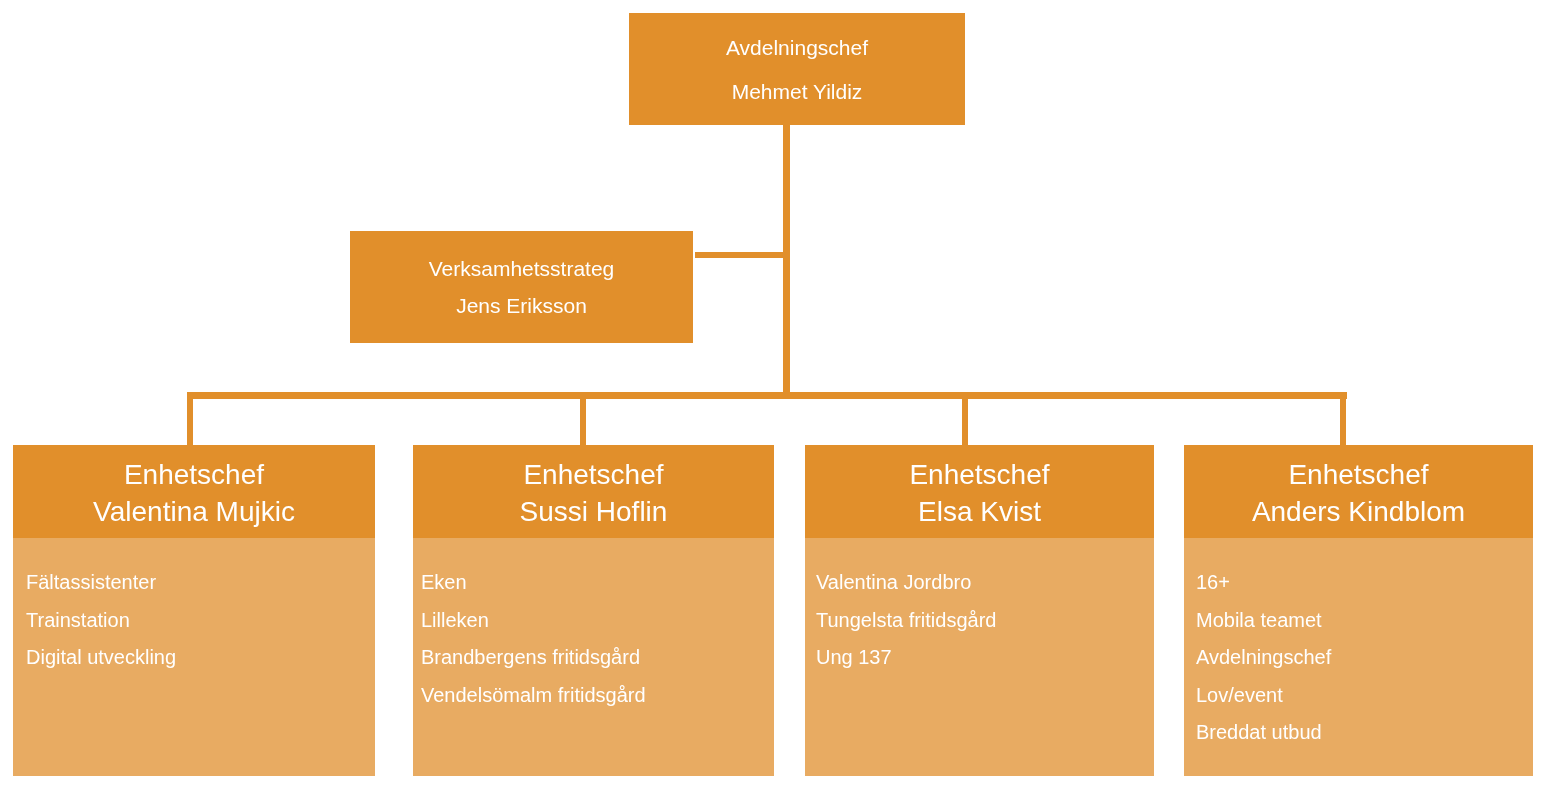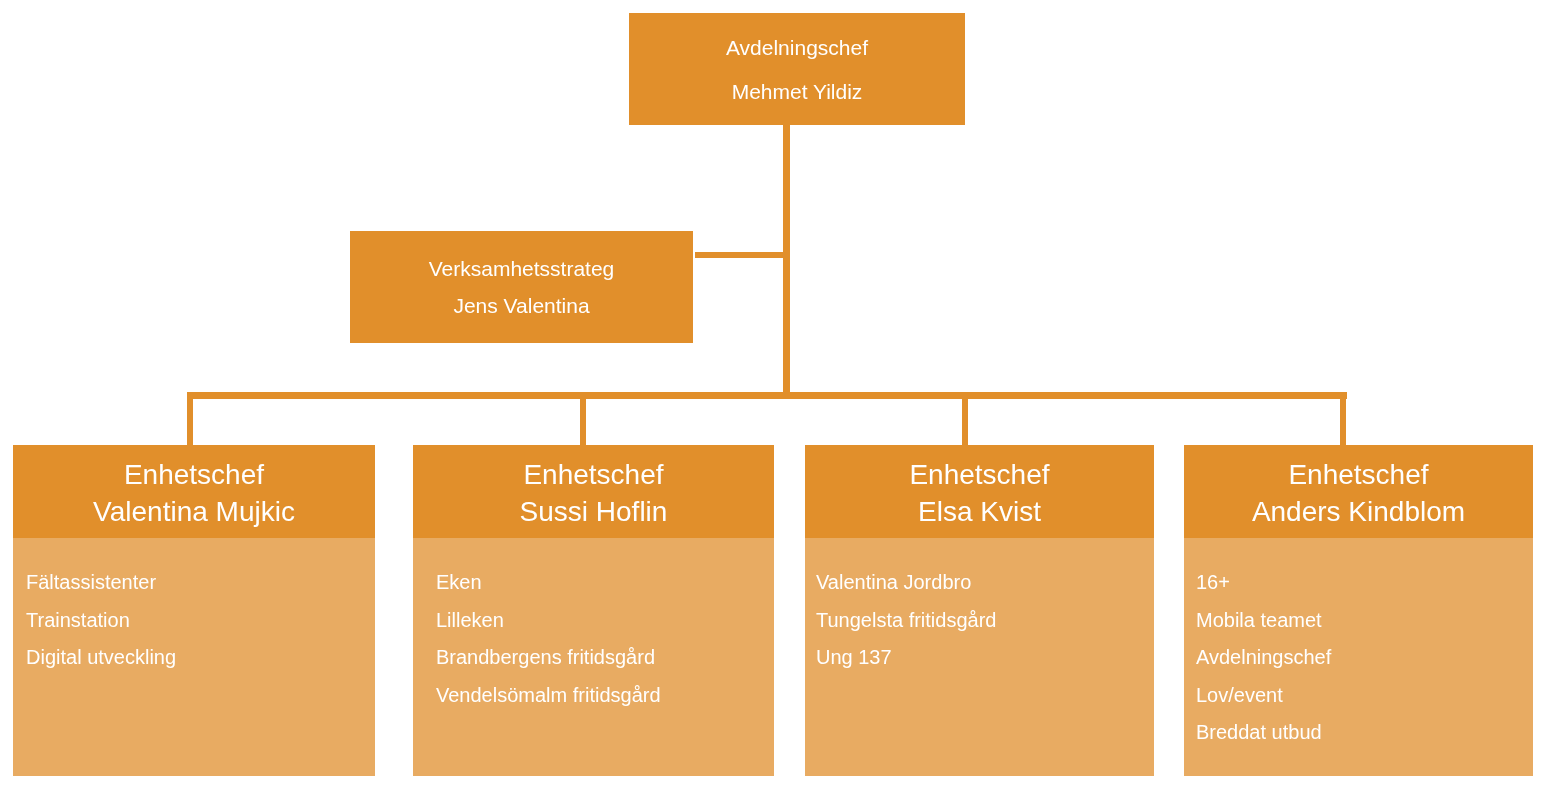--- a/index.html
+++ b/index.html
@@ -25,41 +25,41 @@
 <div class="line" style="left:962px; top:392px; width:6px; height:54px;"></div>
 <div class="line" style="left:1340px; top:392px; width:6px; height:54px;"></div>
 
 <div class="box" style="left:629px; top:13px; width:336px; height:112px; line-height:44px; padding-top:2px; box-sizing:border-box;">
   <div>Avdelningschef</div>
   <div>Mehmet Yildiz</div>
 </div>
 
 <div class="box" style="left:350px; top:200px; width:343px; height:112px; line-height:37px;margin-top:31px;">
   <div>Verksamhetsstrateg</div>
-  <div>Jens Valentina</div>
+  <div>Jens Eriksson</div>
 </div>
 
 <div class="unit" style="left:13px; width:362px;">
   <div class="head">
     <div>Enhetschef</div>
     <div>Valentina Mujkic</div>
   </div>
   <div class="body">
     <div>Fältassistenter</div>
     <div>Trainstation</div>
     <div>Digital utveckling</div>
   </div>
 </div>
 
 <div class="unit" style="left:413px; width:361px;">
   <div class="head">
     <div>Enhetschef</div>
     <div>Sussi Hoflin</div>
   </div>
-  <div class="body" style="padding-left:23px;">
+  <div class="body" style="padding-left:8px;">
     <div>Eken</div>
     <div>Lilleken</div>
     <div>Brandbergens fritidsgård</div>
     <div>Vendelsömalm fritidsgård</div>
   </div>
 </div>
 
 <div class="unit" style="left:805px; width:349px;">
   <div class="head">
     <div>Enhetschef</div>

